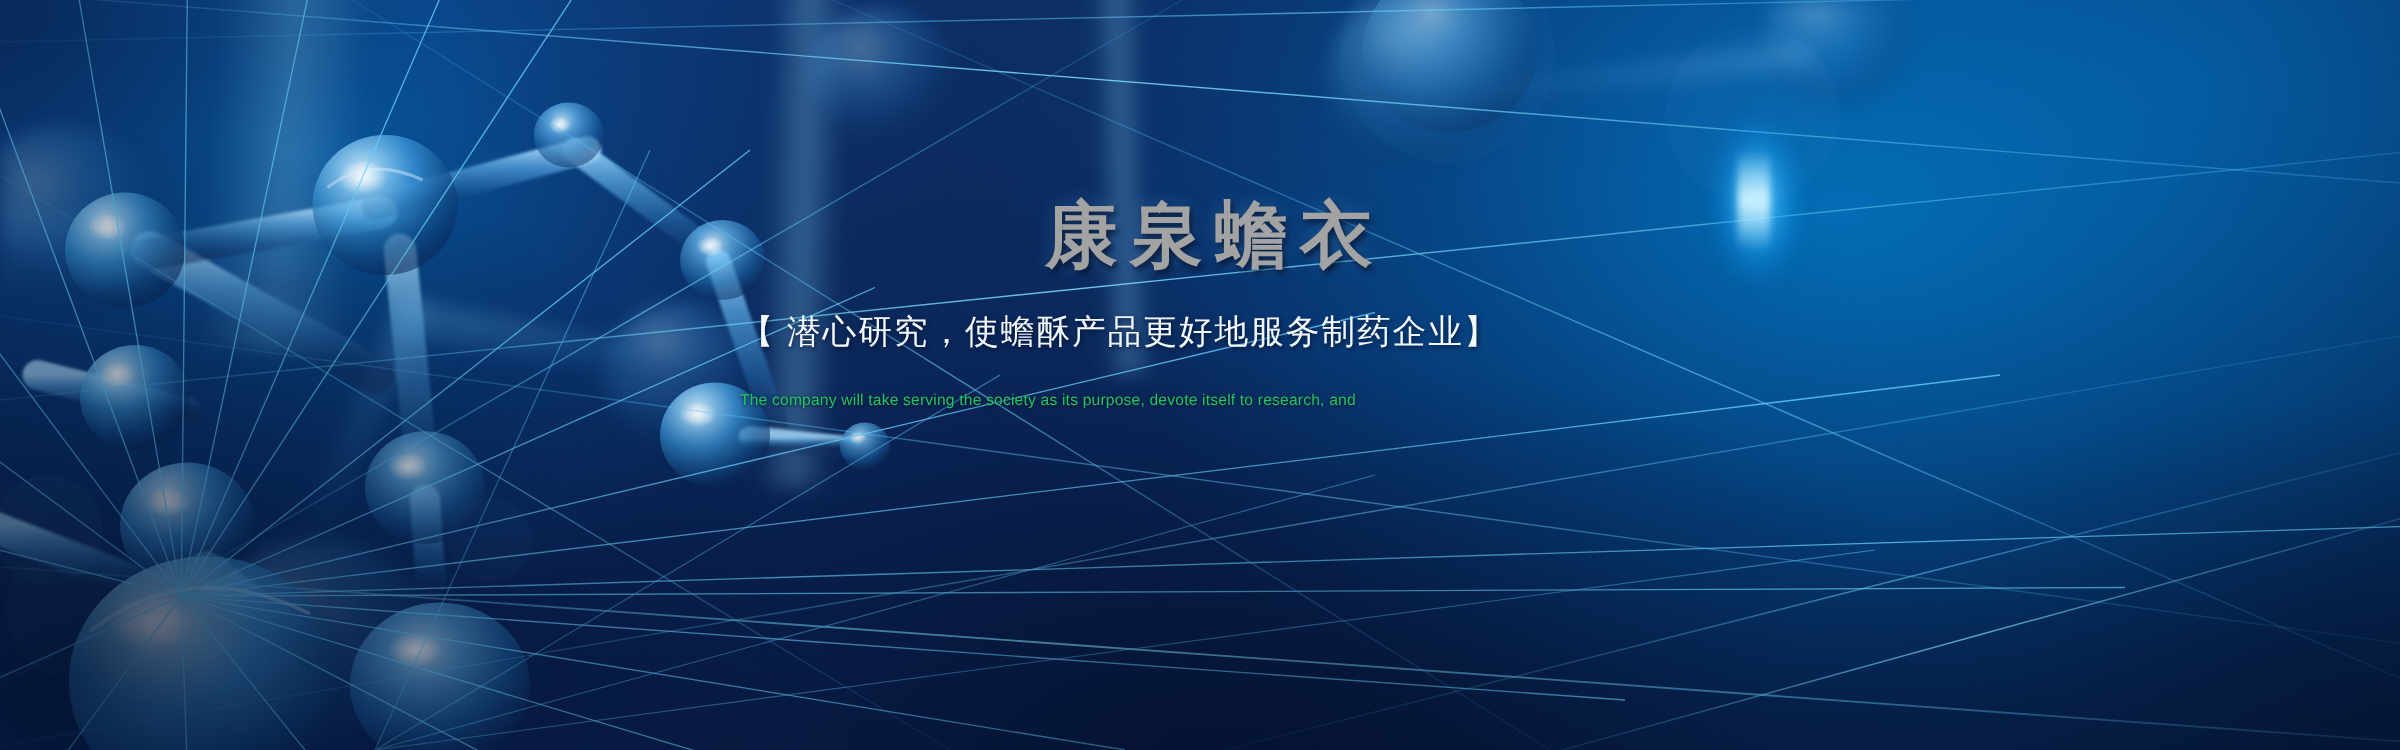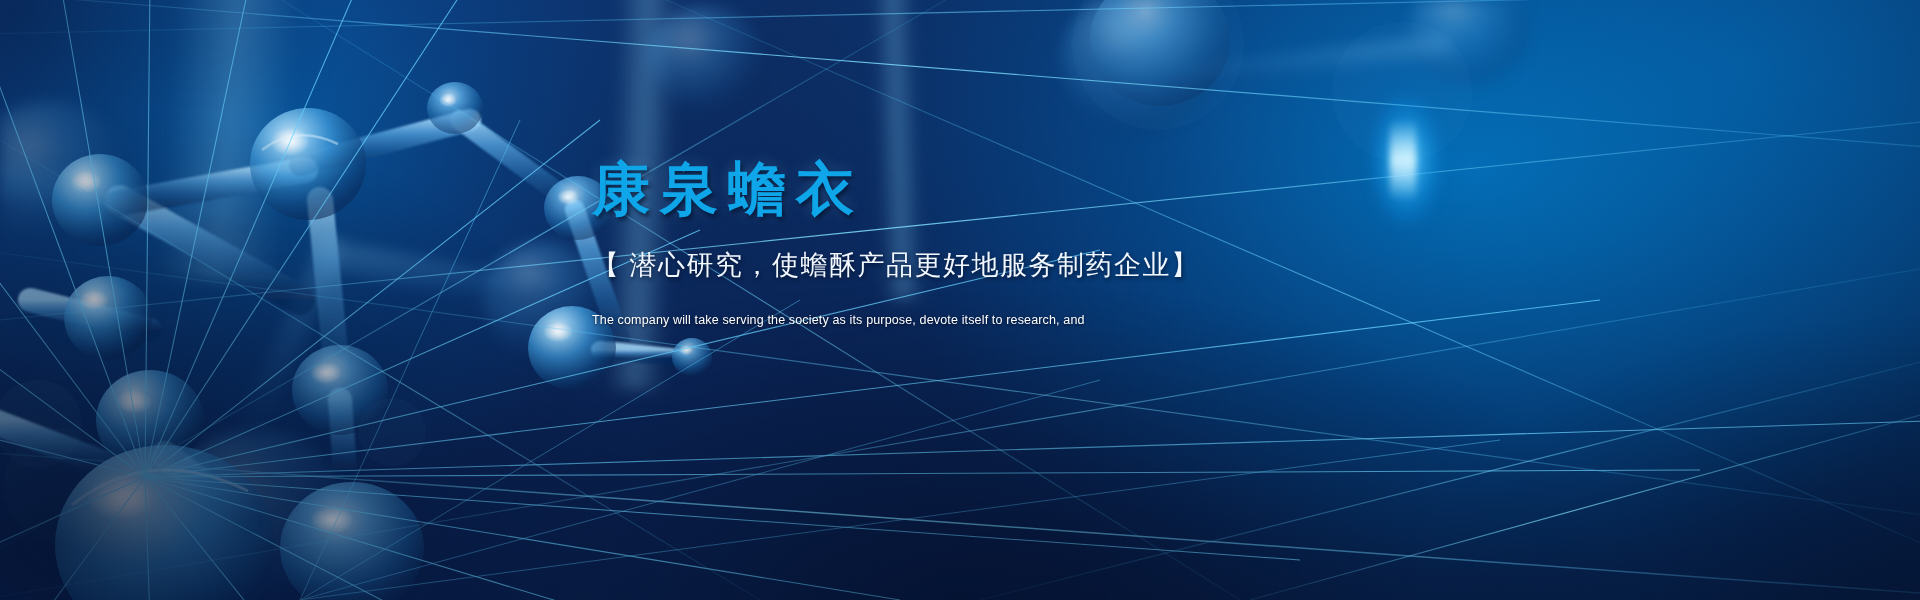--- a/index.html
+++ b/index.html
@@ -71,41 +71,42 @@
   
   .text-wrap {
     position: absolute;
     left: 592px;
     top: 160px;
     width: 760px;
   }
   .title {
     font-size: 58px;
     line-height: 1.0;
-    color: #0ea5e9;
+    color: #a3a3a3;
     letter-spacing: 10px;
     font-weight: 700;
     text-shadow: 2px 3px 5px rgba(2,12,36,0.75), 0 0 14px rgba(120,200,255,0.25);
     white-space: nowrap;
     margin: 0 0 32px 0;
+    text-align: center;
   }
   .tagline {
     font-size: 27px;
     line-height: 1.15;
     color: #f2f8ff;
     letter-spacing: 1.5px;
     font-weight: 400;
     text-shadow: 1px 2px 4px rgba(2,12,36,0.75);
     white-space: nowrap;
     margin: 16px 0 28px 0;
   }
   .en-lines {
     font-size: 12.5px;
     line-height: 22px;
-    color: #ffffff;
+    color: #22c55e;
     letter-spacing: 0.15px;
     text-shadow: 0 1px 3px rgba(2,12,36,0.9);
   }
   .en-lines div { white-space: nowrap; }
 </style>
 </head>
 <body>
 
 <div id="banner">
 

